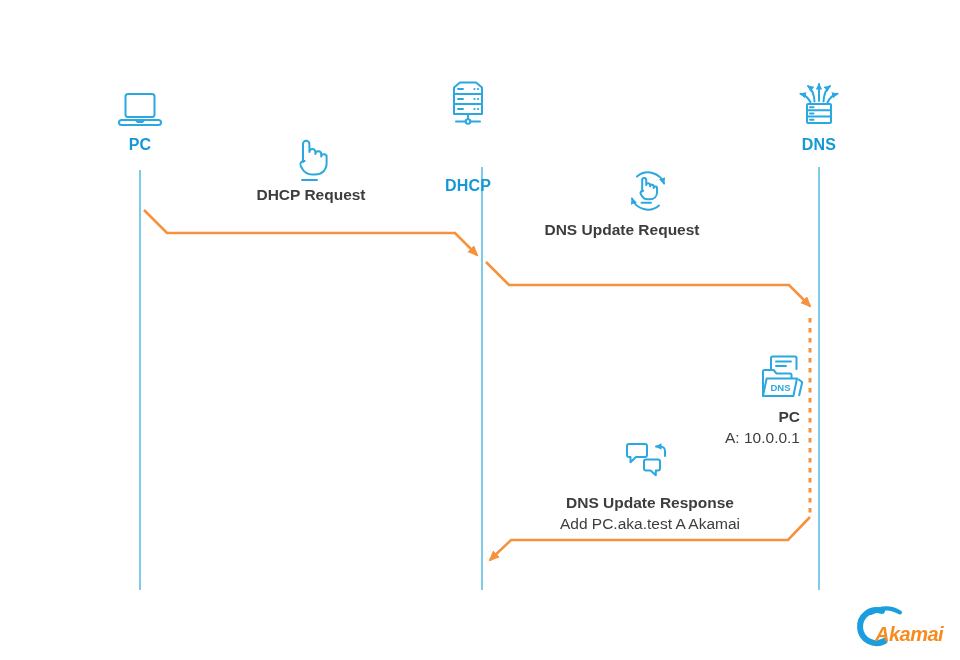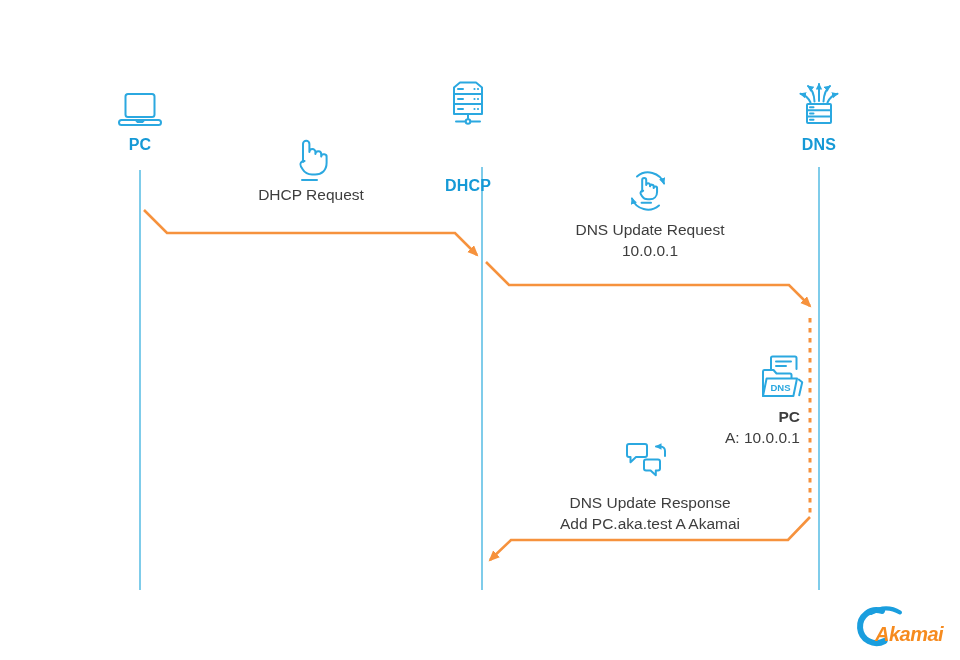--- a/index.html
+++ b/index.html
@@ -4,21 +4,21 @@
 <style>
   html,body{margin:0;padding:0;background:#ffffff;}
   .canvas{
     position:relative;width:960px;height:660px;background:#ffffff;overflow:hidden;
     font-family:"Liberation Sans", sans-serif;
   }
   .lifeline{position:absolute;width:2px;background:#7fccea;}
   .actor{position:absolute;display:flex;flex-direction:column;align-items:center;}
   .actor-label{font-size:16px;font-weight:bold;color:#1599d6;margin-top:6px;letter-spacing:.2px;}
   .msg{position:absolute;text-align:center;color:#3d3d3d;font-size:15.5px;line-height:21px;}
-  .msg .t{font-weight:normal;}
+  .msg .t{font-weight:bold;}
   .record{position:absolute;text-align:right;color:#3d3d3d;font-size:15.5px;line-height:21px;}
   .record .t{font-weight:bold;}
   .overlay{position:absolute;left:0;top:0;pointer-events:none;}
   .oline{stroke:#f6923d;stroke-width:2.6;fill:none;}
   .odash{stroke:#f6923d;stroke-width:3;fill:none;stroke-dasharray:4.5 5.5;}
   .icon{stroke:#2ba8e0;stroke-width:2;fill:none;stroke-linecap:round;stroke-linejoin:round;}
   .icon .fillb{fill:#2ba8e0;stroke:none;}
   .logo{position:absolute;}
 </style>
 </head>
@@ -106,23 +106,22 @@
 
   
   <svg class="icon" style="position:absolute;left:624px;top:167px;" width="48" height="48" viewBox="0 0 48 48">
     <path d="M13,9.5 A17,17 0 0 1 40,16.5" marker-end="url(#bh)"></path>
     <path d="M35,38.5 A17,17 0 0 1 8,31.5" marker-end="url(#bh)"></path>
     <g transform="translate(10,8) scale(0.63)">
       <path d="M13,26 V8 a3.2,3.2 0 0 1 6.4,0 v8 a3,3 0 0 1 6,0 v2 a2.9,2.9 0 0 1 5.8,0.4 v2.2 a2.7,2.7 0 0 1 5.4,0.8 v5.4 c0,7.5 -4.8,11.7 -11.4,11.7 h-3.2 c-4.2,0 -7.2,-1.6 -9.2,-4.9 l-1.9,-3.1 c-1.7,-2.8 0.6,-6 3.6,-5.5 z" stroke-width="3.2"></path>
       <path d="M12,44 h15" stroke-width="3.2"></path>
     </g>
   </svg>
-  <div class="msg" style="left:530px;top:219px;width:240px;">
+  <div class="msg" style="left:502px;top:219px;width:240px;">
     <div class="t">DNS Update Request</div>
-    <div>10.0.0.1</div>
   </div>
 
   
   <svg class="icon" style="position:absolute;left:758px;top:354px;" width="48" height="52" viewBox="0 0 48 52">
     <path d="M13,15 V4 a1.5,1.5 0 0 1 1.5,-1.5 H37 a1.5,1.5 0 0 1 1.5,1.5 V15"></path>
     <path d="M18,7.5 h15 M18,12 h10"></path>
     <path d="M5,42 V17.5 a1.5,1.5 0 0 1 1.5,-1.5 h9 l3,3.5 h13.5 a1.5,1.5 0 0 1 1.5,1.5 V24"></path>
     <path d="M5,42 l3.6,-17.5 h30.4 l-3.6,17.5 z"></path>
     <path d="M40.8,25.5 l3.4,2.8 -3,13"></path>
     <text x="22.5" y="36.5" text-anchor="middle" font-size="9.5" font-weight="bold" fill="#2ba8e0" stroke="none" font-family="Liberation Sans, sans-serif">DNS</text>

